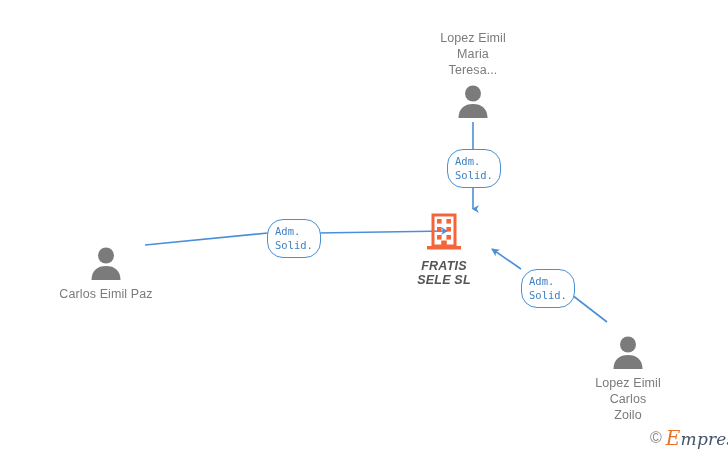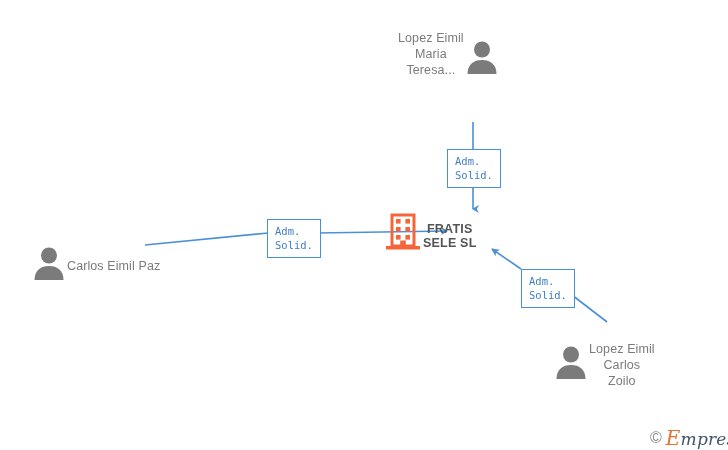--- a/index.html
+++ b/index.html
@@ -22,21 +22,21 @@
     left: 0;
     top: 0;
     width: 728px;
     height: 450px;
   }
 
   
   .node {
     position: absolute;
     display: flex;
-    flex-direction: row;
+    flex-direction: column;
     align-items: center;
   }
   .person-node { width: 150px; }
   .person-label {
     font-size: 12.5px;
     color: #7b7b7b;
     line-height: 16px;
     text-align: center;
     white-space: pre-line;
     letter-spacing: .1px;
@@ -54,21 +54,21 @@
     white-space: pre-line;
     letter-spacing: .2px;
   }
 
   
   .edge-label {
     position: absolute;
     box-sizing: border-box;
     background: #ffffff;
     border: 1.6px solid #4a90d9;
-    border-radius: 0;
+    border-radius: 16px;
     color: #3f7fc1;
     font-family: "DejaVu Sans Mono", "Liberation Mono", monospace;
     font-size: 10.5px;
     line-height: 14px;
     padding: 4px 7px 5px 7px;
     white-space: pre-line;
     text-align: left;
   }
 
   
@@ -151,21 +151,21 @@
   <div class="node person-node" style="left:553px; top:335px;">
     <svg class="person-icon" width="36" height="34" viewBox="0 0 36 34" xmlns="http://www.w3.org/2000/svg">
       <circle cx="18" cy="9.5" r="8" fill="#7b7b7b"></circle>
       <path d="M3.5,34 C3.5,24.5 9.5,20 18,20 C26.5,20 32.5,24.5 32.5,34 Z" fill="#7b7b7b"></path>
     </svg>
     <div class="person-label" style="margin-top:6px;">Lopez Eimil
 Carlos
 Zoilo</div>
   </div>
 
-  <div class="node company-node" style="left:383px; top:212px;">
+  <div class="node company-node" style="left:364px; top:212px;font-style:italic;">
     <svg width="40" height="40" viewBox="0 0 40 40" xmlns="http://www.w3.org/2000/svg">
 
       <path d="M9,3 L31,3 L31,34 L9,34 Z" fill="none" stroke="#f4663a" stroke-width="3"></path>
 
       <rect x="3" y="34" width="34" height="3.5" fill="#f4663a"></rect>
 
       <rect x="13" y="7" width="4.6" height="4.6" fill="#f4663a"></rect>
       <rect x="22.4" y="7" width="4.6" height="4.6" fill="#f4663a"></rect>
       <rect x="13" y="15" width="4.6" height="4.6" fill="#f4663a"></rect>
       <rect x="22.4" y="15" width="4.6" height="4.6" fill="#f4663a"></rect>

